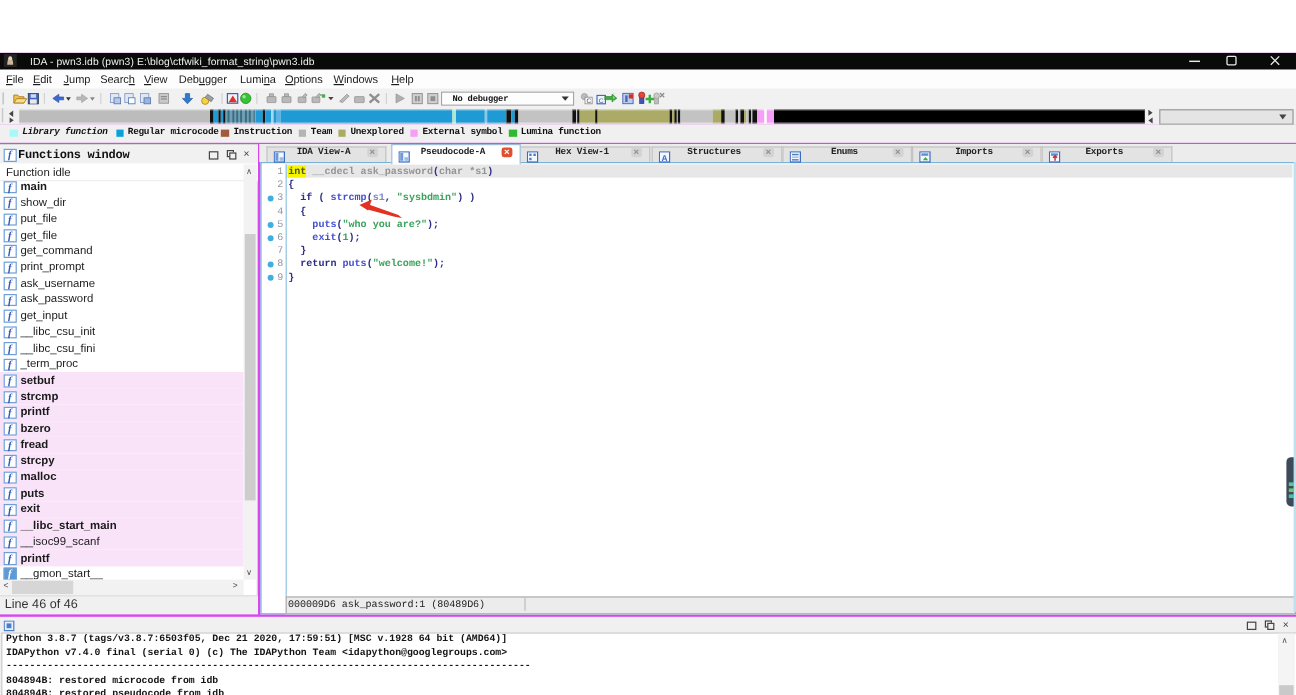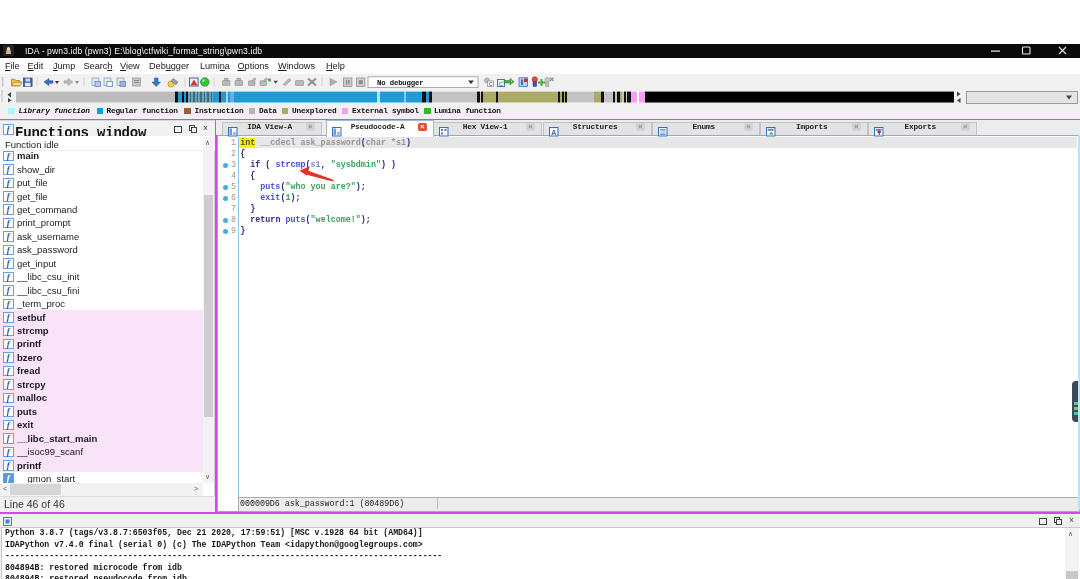--- a/index.html
+++ b/index.html
@@ -243,37 +243,37 @@
 </svg>
 <div class="abs" style="left:965.5px;top:47px;width:110px;height:10.5px;background:#e4e4e4;border:1px solid #9a9a9a"></div>
 <svg class="abs" style="left:1064px;top:50px" width="10" height="7">
       <path d="M2 1.5 L8 1.5 L5 5.5 Z" fill="#444"></path>
     </svg>
 
 <div class="abs" id="legend">
       <div class="lsq" style="left: 8px; background: rgb(168, 248, 248);"></div>
       <div class="ltx" style="left: 18.5px; font-style: italic;">Library function</div>
       <div class="lsq" style="left: 96.5px; background: rgb(10, 160, 220);"></div>
-      <div class="ltx" style="left: 106.5px;">Regular function</div>
+      <div class="ltx" style="left: 106.5px;">Regular microcode</div>
       <div class="lsq" style="left: 184px; background: rgb(160, 90, 60);"></div>
       <div class="ltx" style="left: 194.5px;">Instruction</div>
       <div class="lsq" style="left: 248.5px; background: rgb(180, 180, 180);"></div>
-      <div class="ltx" style="left: 259px;">Data</div>
+      <div class="ltx" style="left: 259px;">Team</div>
       <div class="lsq" style="left: 281.5px; background: rgb(171, 171, 103);"></div>
       <div class="ltx" style="left: 292px;">Unexplored</div>
       <div class="lsq" style="left: 341.5px; background: rgb(248, 156, 248);"></div>
       <div class="ltx" style="left: 352px;">External symbol</div>
       <div class="lsq" style="left: 424px; background: rgb(48, 184, 48);"></div>
       <div class="ltx" style="left: 434px;">Lumina function</div>
     </div>
 
 <div class="abs" id="funcpanel">
   <div class="abs" id="funchdr"></div>
   <div class="abs ficon" style="left:3px;top:3px">f</div>
-  <div class="abs mono" style="left:15px;top:3.5px;font-size:14px;font-weight:bold;color:#111;letter-spacing:-0.2px">Functions window</div>
+  <div class="abs mono" style="left:15px;top:3.5px;font-size:10px;font-weight:bold;color:#111;letter-spacing:-0.2px">Functions window</div>
   <div class="abs" style="left:174px;top:5px;width:5.5px;height:5px;border:1px solid #444"></div>
   <div class="abs" style="left:189px;top:4px;width:4px;height:4px;border:1px solid #444;background:#f1f1f1"></div>
       <div class="abs" style="left:191px;top:6px;width:4px;height:4px;border:1px solid #444;background:#f1f1f1"></div>
   <div class="abs winbtn" style="left:201px;top:3px">×</div>
   <div class="abs" id="funccolhdr"></div>
   <div class="abs" style="left:5px;top:17.5px;font-size:9.5px;color:#222">Function idle</div>
   <div class="abs" id="funclist" style="left:0;top:28px;width:215px;height:334px">
         <div class="frow" style="top: 0px;">
           <div class="ficon">f</div>
           <div class="nm" style="font-weight: bold;">main</div>

